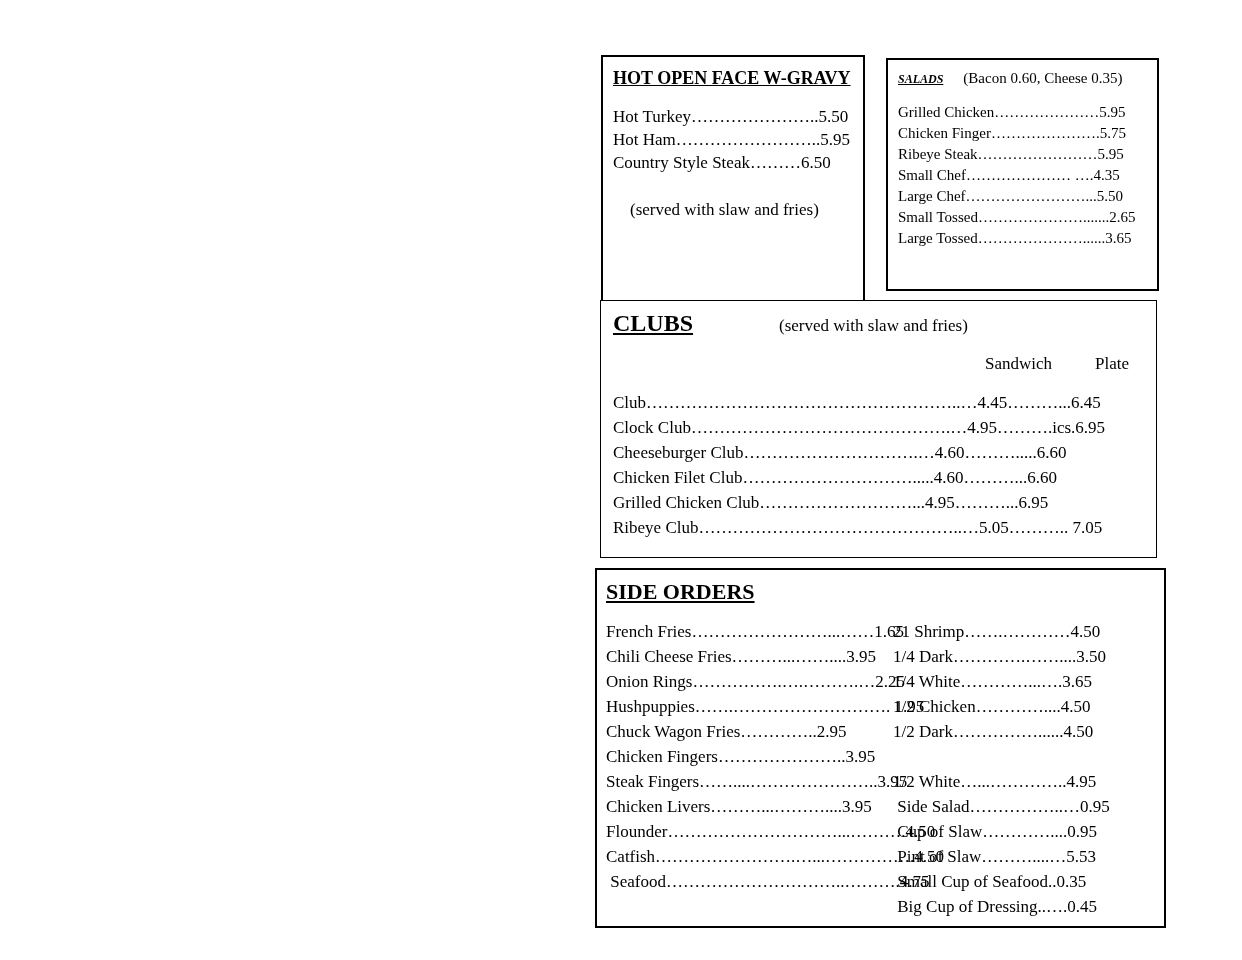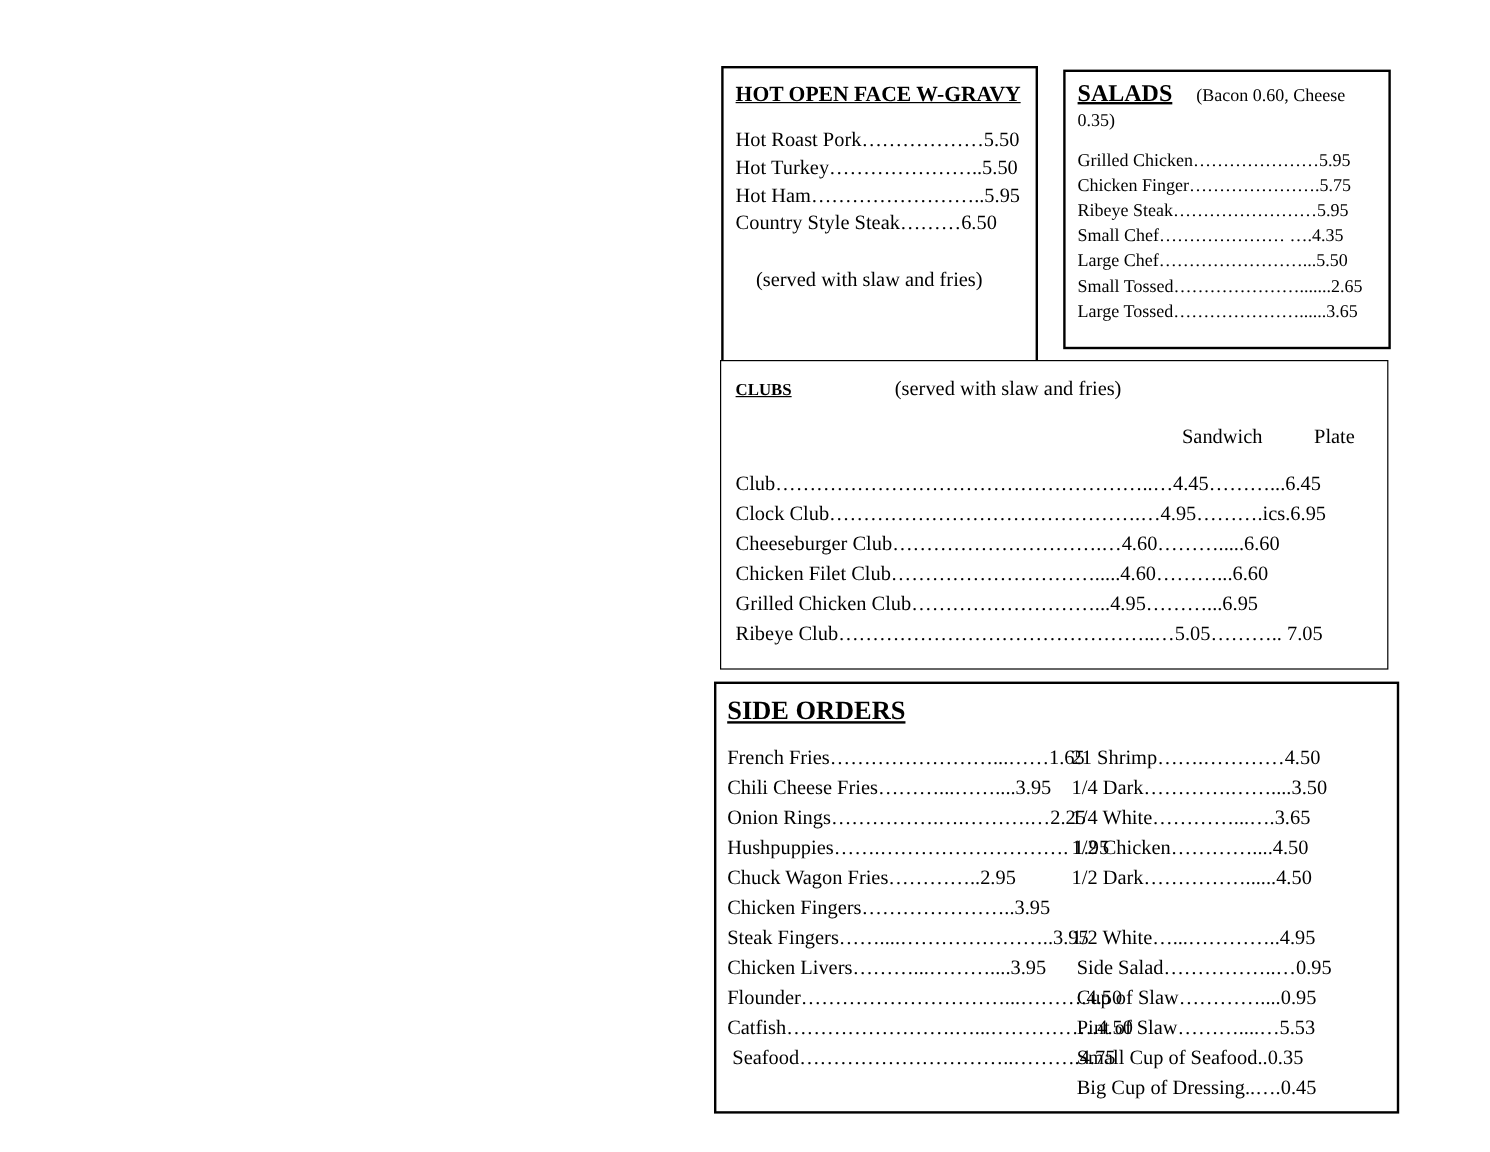--- a/index.html
+++ b/index.html
@@ -17,29 +17,29 @@
   
   .hot { left: 601px; top: 55px; width: 264px; height: 263px; padding: 9px 10px; font-size: 17px; }
   .hot .sec-title { font-size: 18px; line-height: 24px; }
   .hot .items { margin-top: 15px; }
   .hot .line { line-height: 23px; }
   .hot .note { margin-top: 24px; margin-left: 17px; line-height: 23px; }
 
   
   .salads { left: 886px; top: 58px; width: 273px; height: 233px; padding: 8px 10px; font-size: 15px; }
   .salads .header { line-height: 21px; }
-  .salads .sec-title { font-size: 20px; }
+  .salads .sec-title { font-size: 12px; font-style: italic; }
   .salads .header .note { margin-left: 20px; }
   .salads .items { margin-top: 12px; }
   .salads .line { line-height: 21px; }
 
   
   .clubs { left: 600px; top: 300px; width: 557px; height: 258px; padding: 10px 12px; font-size: 17px; border-width: 1px; }
   .clubs .header { line-height: 25px; }
-  .clubs .sec-title { font-size: 14px; font-family: Liberation Serif, serif; }
+  .clubs .sec-title { font-size: 24px; font-family: Liberation Serif, serif; }
   .clubs .header .note { margin-left: 86px; }
   .clubs .cols { display: flex; margin-top: 13px; line-height: 25px; }
   .clubs .col-sandwich { margin-left: 372px; text-align: right; }
   .clubs .col-plate { margin-left: 43px; }
   .clubs .items { margin-top: 14px; }
   .clubs .line { line-height: 25px; }
 
   
   .side { left: 595px; top: 568px; width: 571px; height: 360px; padding: 10px 9px; font-size: 17px; }
   .side .sec-title { font-size: 22px; line-height: 24px; }
@@ -49,21 +49,20 @@
   .side .line { line-height: 25px; min-height: 25px; }
 </style>
 </head>
 <body>
 
 <div class="page">
 
   <div class="box hot">
     <div class="sec-title">HOT OPEN FACE W-GRAVY</div>
     <div class="items">
-      <div class="line">Hot Roast Pork………………5.50</div>
       <div class="line">Hot Turkey…………………..5.50</div>
       <div class="line">Hot Ham……………………..5.95</div>
       <div class="line">Country Style Steak………6.50</div>
     </div>
     <div class="note">(served with slaw and fries)</div>
   </div>
 
   <div class="box salads">
     <div class="header">
       <span class="sec-title">SALADS</span><span class="note">(Bacon 0.60, Cheese 0.35)</span>

